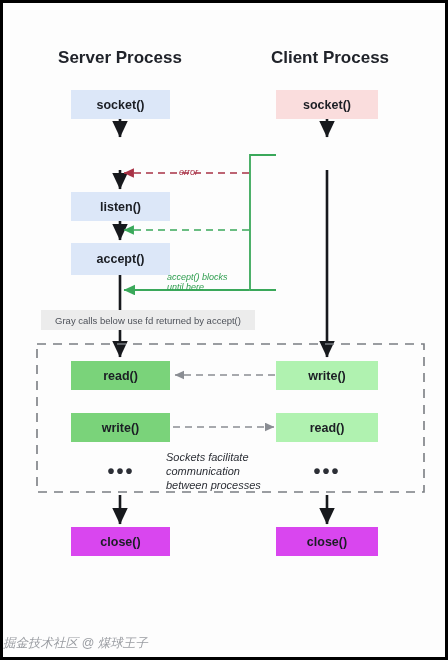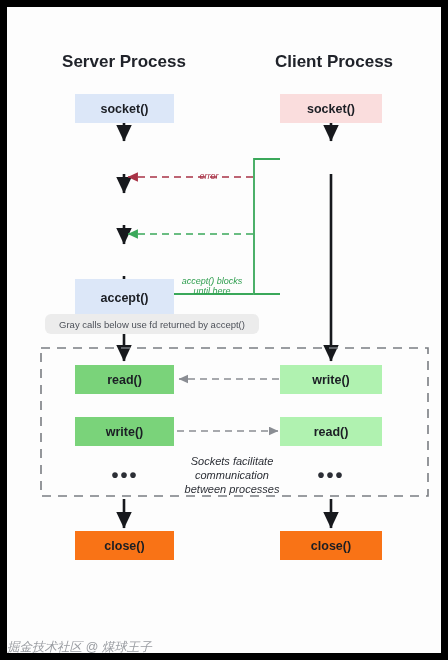--- a/index.html
+++ b/index.html
@@ -2,21 +2,21 @@
 <html><head>
 <meta charset="utf-8">
 <style>
   html,body{margin:0;padding:0;background:#ffffff;}
   body{font-family:"Liberation Sans","DejaVu Sans",sans-serif;}
 
   #frame{
     position:relative;
     width:448px;height:660px;
     background:#fdfdfd;
-    border:7px solid #000000;
+    border:3px solid #000000;
     box-sizing:border-box;
     overflow:hidden;
   }
 
   #canvas{position:absolute;inset:0;}
 
   svg.wires{position:absolute;left:0;top:0;width:448px;height:660px;pointer-events:none;}
 
   .col-title{
     position:absolute;
@@ -28,42 +28,41 @@
     position:absolute;
     display:flex;align-items:center;justify-content:center;
     font-size:12.5px;font-weight:bold;color:#1b1e24;
     box-sizing:border-box;
     white-space:nowrap;
   }
   .n-blue{background:#dce7f8;}
   .n-pink{background:#fadddd;}
   .n-green-dark{background:#7ad37a;}
   .n-green-light{background:#b0f2b0;}
-  .n-gray{background:#f97316;}
+  .n-gray{background:#d946ef;}
 
   .anno{
     position:absolute;
     font-style:italic;
     font-size:9px;
     line-height:1.15;
-    text-align:center;
+    text-align:left;
     white-space:pre-line;
   }
   .anno-green{color:#2f9e4f;}
   .anno-red{color:#a83246;}
   .anno-dark{color:#2c2f36;font-size:11px;line-height:1.25;}
 
   .fdnote{
     position:absolute;
     background:#ececec;
     color:#4d5159;
     font-size:9.5px;
     display:flex;align-items:center;justify-content:center;
     white-space:nowrap;
-    border-radius:6px;
   }
 
   .dots{
     position:absolute;
     font-size:20px;font-weight:bold;color:#2c2f36;
     letter-spacing:2px;
     text-align:center;
     line-height:1;
   }
 
@@ -128,21 +127,22 @@
 
       <line x1="272" y1="372" x2="172" y2="372" stroke="#8a8d93" stroke-width="1.5" stroke-dasharray="7,5" marker-end="url(#ah-gray)"></line>
 
       <line x1="170" y1="424" x2="271" y2="424" stroke="#8a8d93" stroke-width="1.5" stroke-dasharray="7,5" marker-end="url(#ah-gray)"></line>
     </svg>
 
     <div class="col-title" style="left:47px;top:45px;width:140px;">Server Process</div>
     <div class="col-title" style="left:257px;top:45px;width:140px;">Client Process</div>
 
     <div class="node n-blue" style="left:68px;top:87px;width:99px;height:29px;">socket()</div>
-    <div class="node n-blue" style="left:68px;top:240px;width:99px;height:38px;margin-top:32px;">accept()</div>
+    <div class="node n-blue" style="left:68px;top:189px;width:99px;height:29px;">listen()</div>
+    <div class="node n-blue" style="left:68px;top:240px;width:99px;height:32px;">accept()</div>
     <div class="node n-green-dark" style="left:68px;top:358px;width:99px;height:29px;">read()</div>
     <div class="node n-green-dark" style="left:68px;top:410px;width:99px;height:29px;">write()</div>
     <div class="node n-gray" style="left:68px;top:524px;width:99px;height:29px;">close()</div>
 
     <div class="node n-pink" style="left:273px;top:87px;width:102px;height:29px;">socket()</div>
     <div class="node n-green-light" style="left:273px;top:358px;width:102px;height:29px;">write()</div>
     <div class="node n-green-light" style="left:273px;top:410px;width:102px;height:29px;">read()</div>
     <div class="node n-gray" style="left:273px;top:524px;width:102px;height:29px;">close()</div>
 
     <div class="anno anno-red" style="left:176px;top:164px;width:52px;">error</div>

